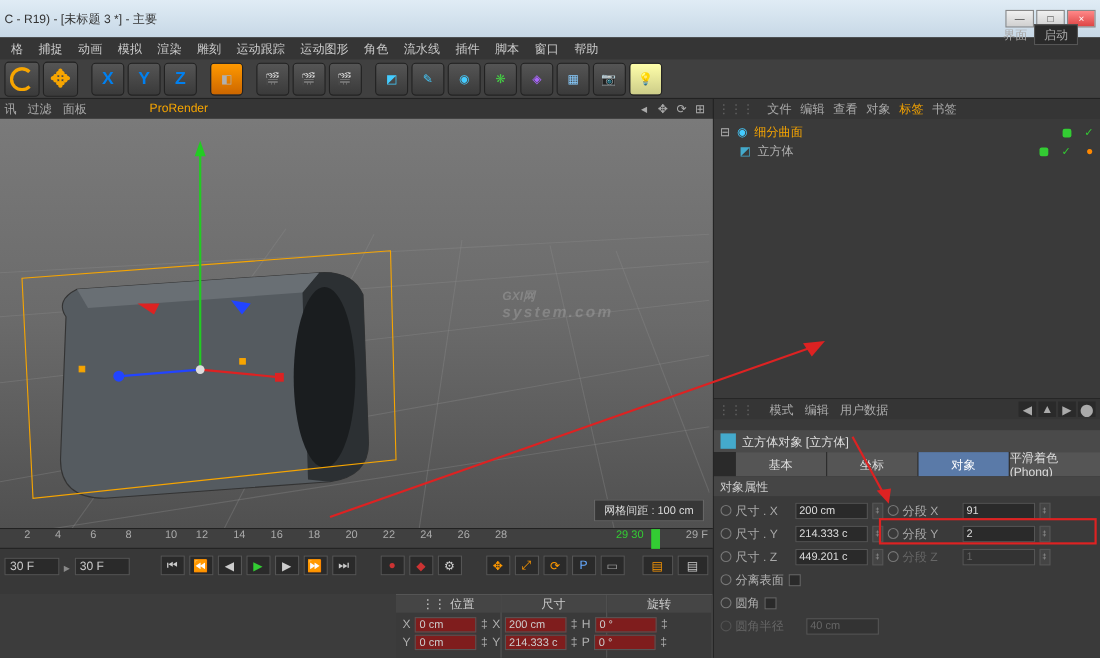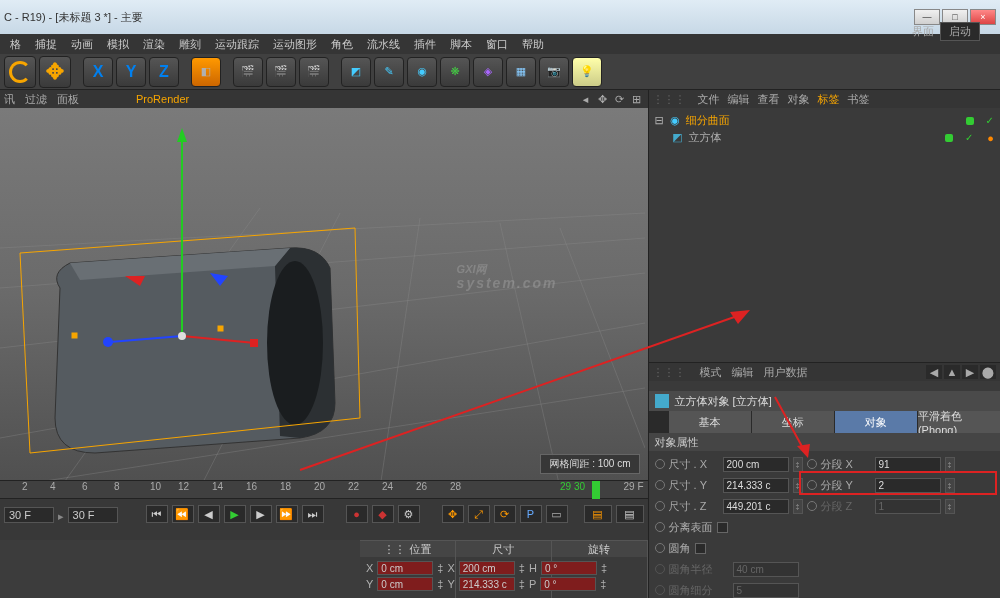--- a/index.html
+++ b/index.html
@@ -389,25 +389,20 @@
         <div class="attr-row">
           <span class="attr-radio"></span>
           <span>圆角</span>
           <div class="attr-check"></div>
         </div>
         <div class="attr-row">
           <span class="attr-radio" style="opacity:.4"></span>
           <span class="attr-label" style="color:#666;width:60px">圆角半径</span>
           <div class="attr-field disabled">40 cm</div>
         </div>
-        <div class="attr-row">
-          <span class="attr-radio" style="opacity:.4"></span>
-          <span class="attr-label" style="color:#666;width:60px">圆角细分</span>
-          <div class="attr-field disabled">5</div>
-        </div>
 
         <div class="red-box" style="top:20px;left:150px;width:198px;height:24px"></div>
       </div>
     </div>
   </div>
 </div>
 
 <svg class="red-arrow" style="left:280px;top:300px" width="480" height="190">
   <line x1="20" y1="170" x2="460" y2="15" stroke="#d22" stroke-width="2"></line>
   <polygon points="470,10 450,12 458,24" fill="#d22"></polygon>

